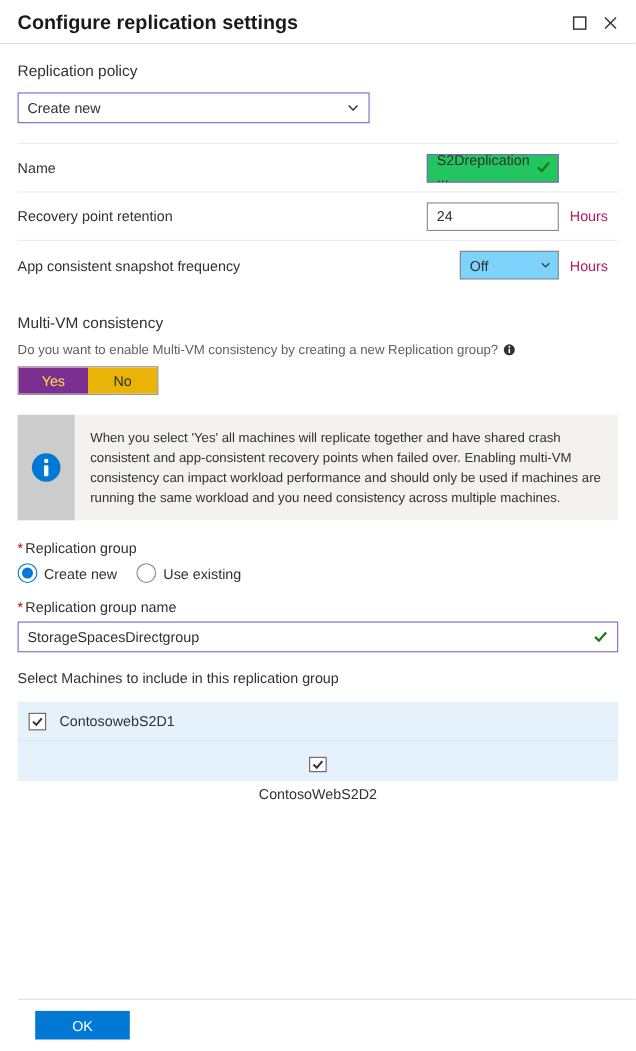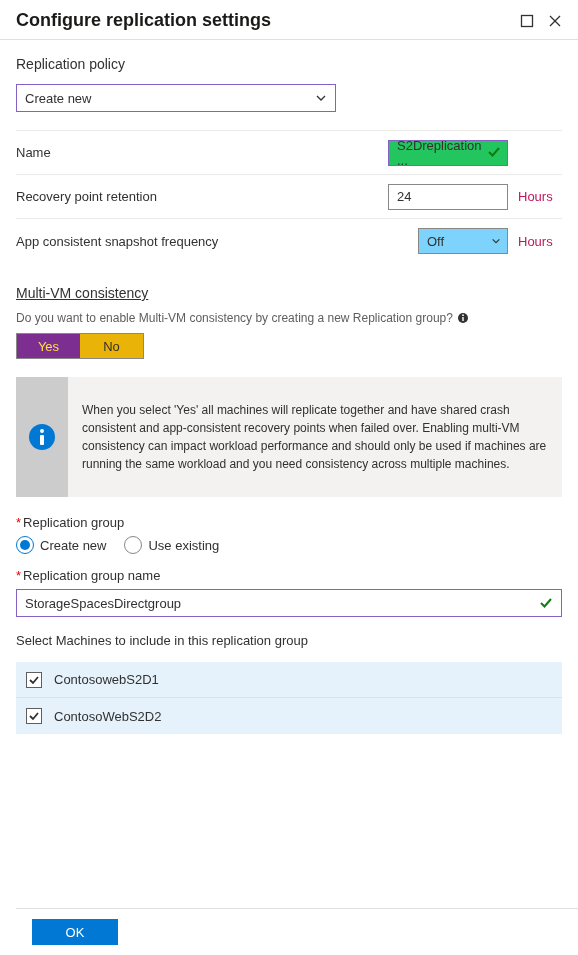--- a/index.html
+++ b/index.html
@@ -107,21 +107,20 @@
       align-items:center;
       justify-content:space-between;
       background:#7dd3fc;
     }
     .suffix { font-size:13px; color:#be185d; width:44px; text-align:left; }
     .subsection-title {
       font-size: 14px;
       color: #323130;
       margin-top: 22px;
       margin-bottom: 10px;
-      text-decoration: underline;
     }
     .question {
       font-size: 12px;
       color: #605e5c;
       display:flex;
       align-items:center;
       gap:4px;
       margin-bottom: 8px;
     }
     .info-circle-small {
@@ -155,21 +154,21 @@
     .info-box-icon {
       width:52px;
       background:#cccccc;
       display:flex;
       align-items:center;
       justify-content:center;
     }
     .info-box-text {
       flex:1;
       background:#f3f2f1;
-      padding:24px 14px;
+      padding:12px 14px;
       font-size:12px;
       color:#323130;
       line-height:1.5;
     }
     .required-star { color:#e00000; margin-right:2px; }
     .field-label {
       font-size:13px;
       color:#323130;
       margin-bottom:6px;
     }
@@ -215,21 +214,21 @@
     }
     .machine-row {
       display:flex;
       align-items:center;
       gap:12px;
       height:36px;
       padding:14px 10px;
       background:#e6f2fb;
       border-bottom:1px solid #cfe4f5;
     }
-    .machine-row:last-child { border-bottom:none; }
+    .machine-row:last-child { border-bottom:none;flex-direction:column; }
     .checkbox-sq {
       width:16px; height:16px;
       border:1px solid #605e5c;
       background:#fff;
       display:flex; align-items:center; justify-content:center;
     }
     .footer {
       position:absolute;
       bottom:0; left:16px; right:0;
       border-top:1px solid #e1dfdd;

